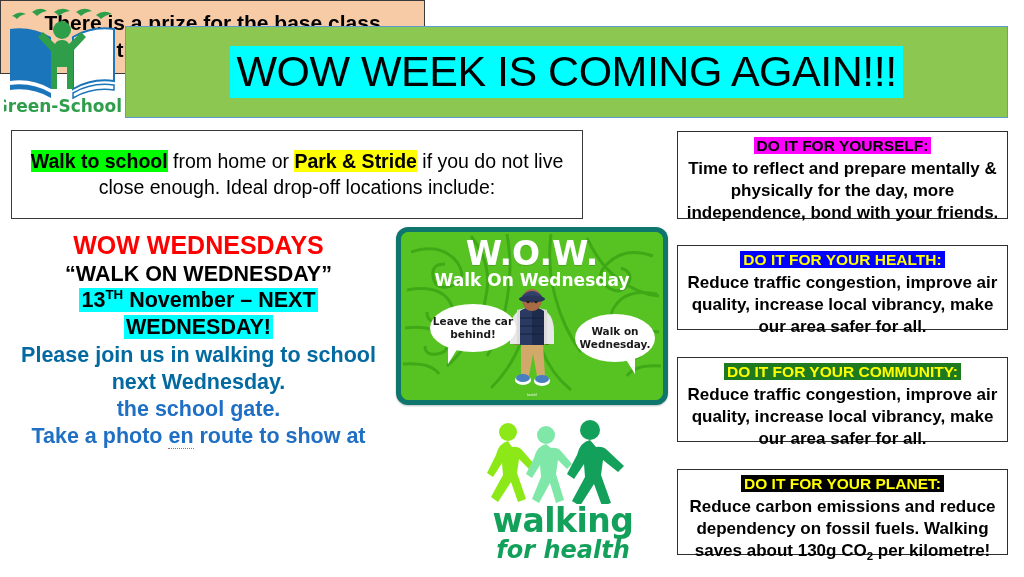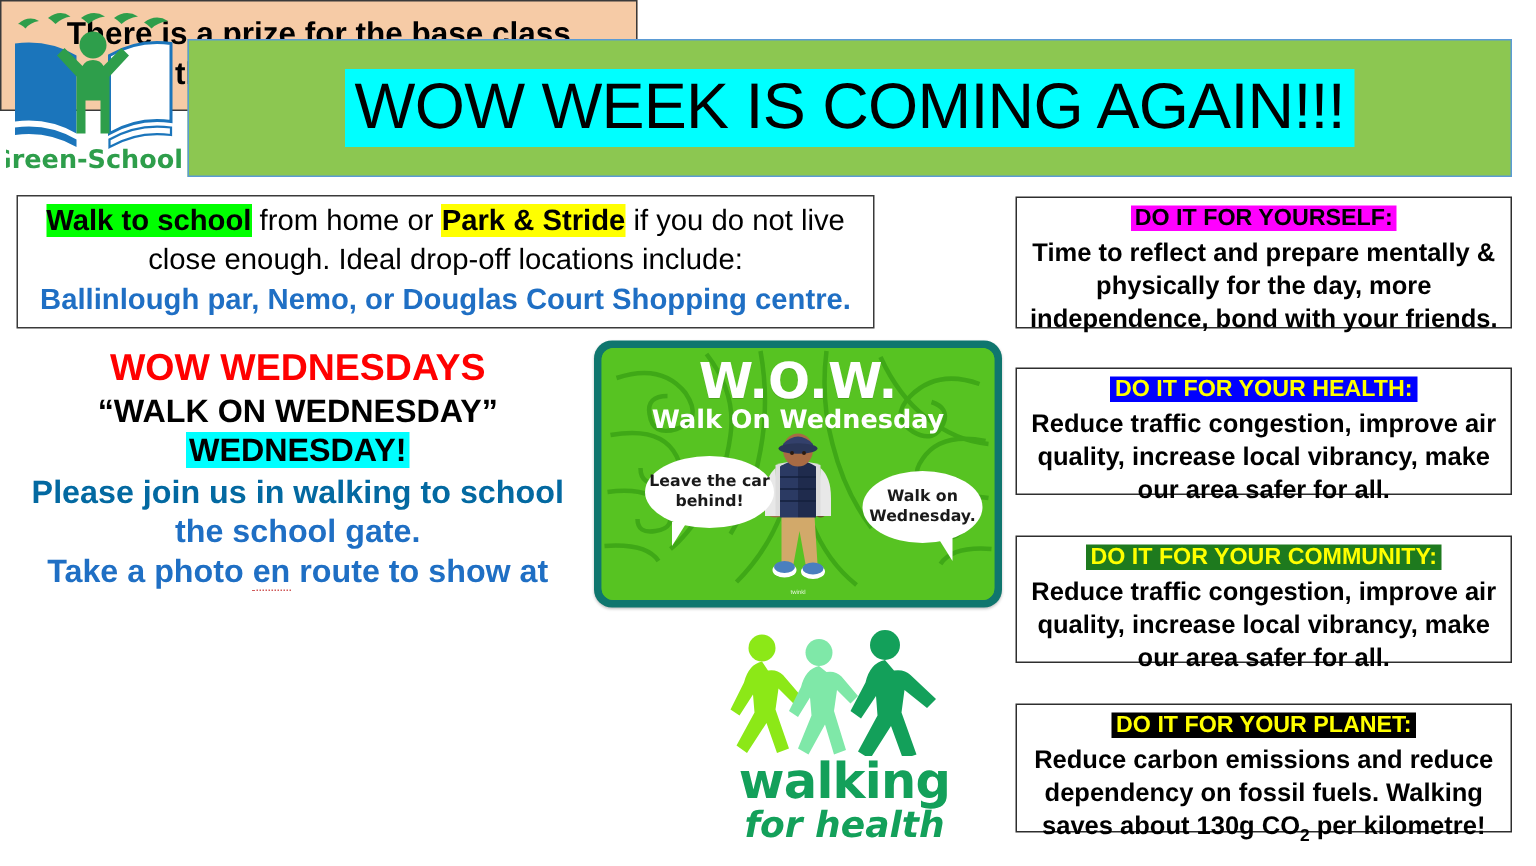--- a/index.html
+++ b/index.html
@@ -311,31 +311,34 @@
     </svg>
   </div>
 
   <div class="banner">
     <div class="banner-title">WOW WEEK IS COMING AGAIN!!!</div>
   </div>
 
   <div class="box" id="intro-box">
     <div class="intro-text">
       <span class="hl-green">Walk to school</span><span> from home or </span><span class="hl-yellow">Park &amp; Stride</span><span> if you do not live close enough. Ideal drop-off locations include:</span>
-      <span class="blue-line">Ballinlough par, Nemo, or Douglas Court Shopping centre.</span>
     </div>
   </div>
 
   <div class="left-col">
     <div class="l-red">WOW WEDNESDAYS</div>
     <div class="l-black">“WALK ON WEDNESDAY”</div>
     <div class="l-date">
+      <span class="h"><span>13</span><sup>TH</sup><span> November – NEXT</span></span>
+    </div>
+    <div class="l-date">
       <span class="h">WEDNESDAY!</span>
     </div>
     <div class="l-purple">Please join us in walking to school</div>
+    <div class="l-purple">next Wednesday.</div>
     <div class="l-blue">the school gate.</div>
     <div class="l-blue"><span>Take a photo </span><span class="squiggle">en</span><span> route to show at</span></div>
   </div>
 
   <div id="prize-box">
     <div class="prize-text">
       <div>There is a prize for the base class</div>
       <div>with the most participants ☺</div>
     </div>
   </div>

